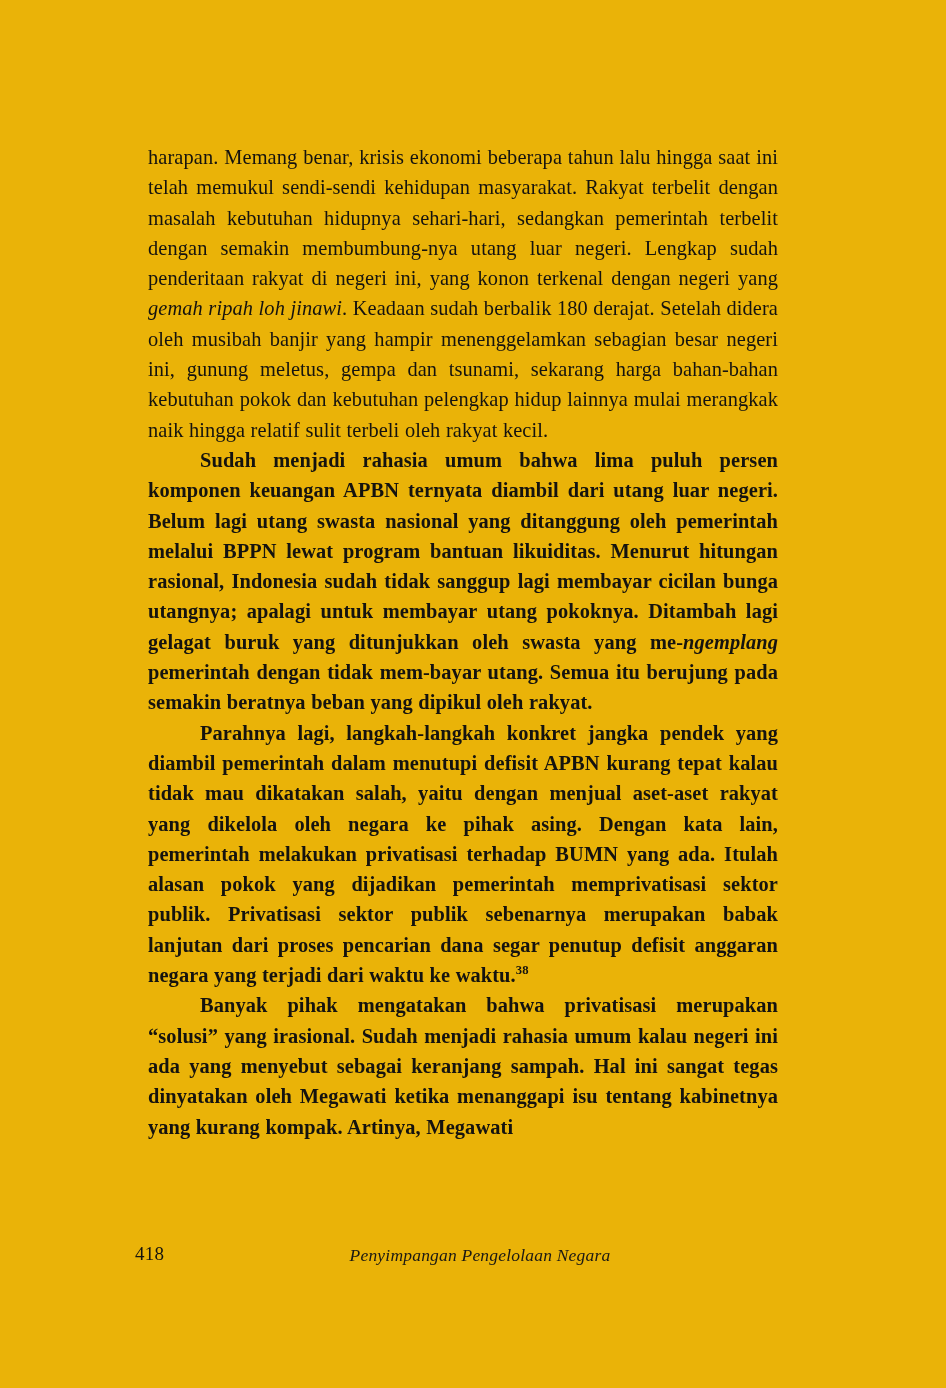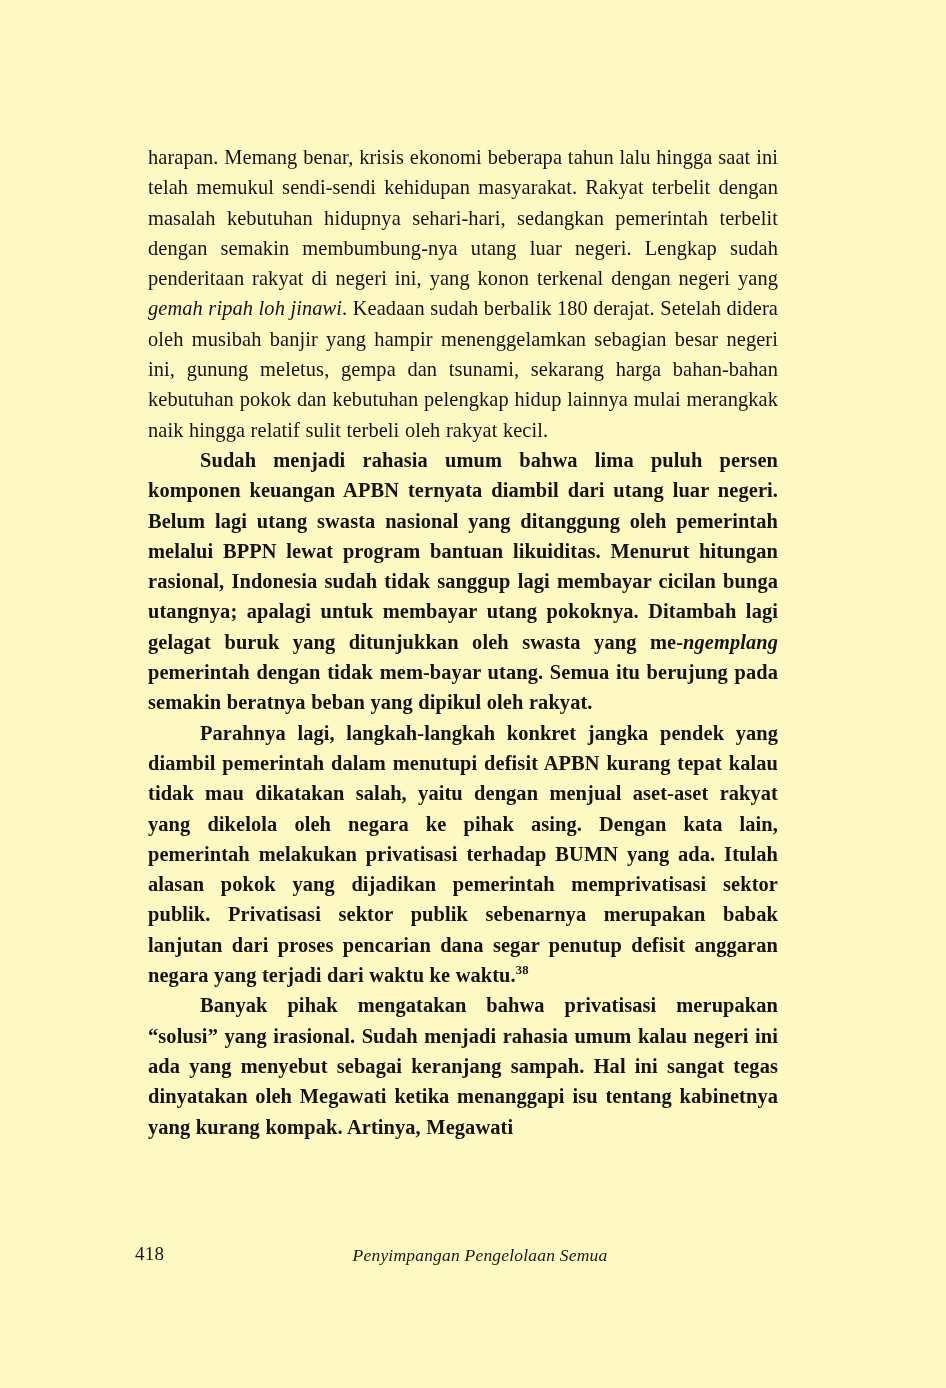--- a/index.html
+++ b/index.html
@@ -11,21 +11,21 @@
     width: 946px;
     height: 1388px;
     font-family: "Liberation Serif", serif;
     color: #100f0d;
     overflow: hidden;
   }
   .page {
     position: relative;
     width: 946px;
     height: 1388px;
-    background: #fef9c3;
+    background: #eab308;
   }
   .text-column {
     position: absolute;
     left: 148px;
     top: 142px;
     width: 630px;
   }
   p.body-par {
     margin: 0;
     font-size: 20.4px;
@@ -84,16 +84,16 @@
 
   <div class="text-column">
     <p class="body-par"><span>harapan. Memang benar, krisis ekonomi beberapa tahun lalu hingga saat ini telah memukul sendi-sendi kehidupan masyarakat. Rakyat terbelit dengan masalah kebutuhan hidupnya sehari-hari, sedangkan pemerintah terbelit dengan semakin membumbung-nya utang luar negeri. Lengkap sudah penderitaan rakyat di negeri ini, yang konon terkenal dengan negeri yang </span><em class="ital">gemah ripah loh jinawi</em><span>. Keadaan sudah berbalik 180 derajat. Setelah didera oleh musibah banjir yang hampir menenggelamkan sebagian besar negeri ini, gunung meletus, gempa dan tsunami, sekarang harga bahan-bahan kebutuhan pokok dan kebutuhan pelengkap hidup lainnya mulai merangkak naik hingga relatif sulit terbeli oleh rakyat kecil.</span></p>
     <p class="body-par indent"><span>Sudah menjadi rahasia umum bahwa lima puluh persen komponen keuangan APBN ternyata diambil dari utang luar negeri. Belum lagi utang swasta nasional yang ditanggung oleh pemerintah melalui BPPN lewat program bantuan likuiditas. Menurut hitungan rasional, Indonesia sudah tidak sanggup lagi membayar cicilan bunga utangnya; apalagi untuk membayar utang pokoknya. Ditambah lagi gelagat buruk yang ditunjukkan oleh swasta yang me-</span><em class="ital">ngemplang</em><span> pemerintah dengan tidak mem-bayar utang. Semua itu berujung pada semakin beratnya beban yang dipikul oleh rakyat.</span></p>
     <p class="body-par indent"><span>Parahnya lagi, langkah-langkah konkret jangka pendek yang diambil pemerintah dalam menutupi defisit APBN kurang tepat kalau tidak mau dikatakan salah, yaitu dengan menjual aset-aset rakyat yang dikelola oleh negara ke pihak asing. Dengan kata lain, pemerintah melakukan privatisasi terhadap BUMN yang ada. Itulah alasan pokok yang dijadikan pemerintah memprivatisasi sektor publik. Privatisasi sektor publik sebenarnya merupakan babak lanjutan dari proses pencarian dana segar penutup defisit anggaran negara yang terjadi dari waktu ke waktu.</span><sup class="fn">38</sup></p>
     <p class="body-par indent"><span>Banyak pihak mengatakan bahwa privatisasi merupakan “solusi” yang irasional. Sudah menjadi rahasia umum kalau negeri ini ada yang menyebut sebagai keranjang sampah. Hal ini sangat tegas dinyatakan oleh Megawati ketika menanggapi isu tentang kabinetnya yang kurang kompak. Artinya, Megawati</span></p>
   </div>
 
   <div class="footer">
     <div class="folio">418</div>
-    <div class="running-head">Penyimpangan Pengelolaan Semua</div>
+    <div class="running-head">Penyimpangan Pengelolaan Negara</div>
   </div>
 
 </div>
 
 </body></html>

